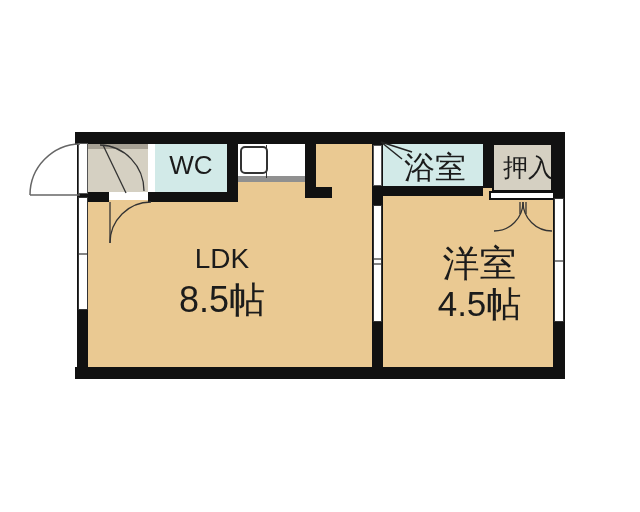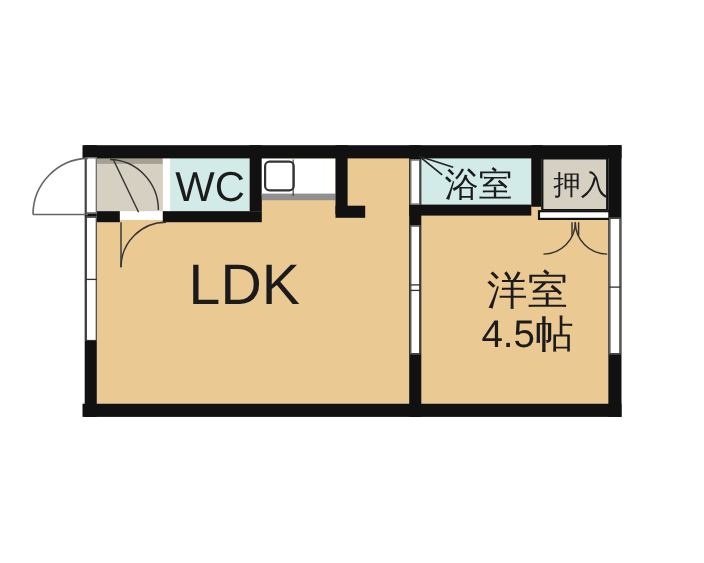--- a/index.html
+++ b/index.html
@@ -85,26 +85,27 @@
       <path d="M526,202 V214"></path>
     </g>
     <g stroke="#333" stroke-width="1.2" fill="none">
       <path d="M78,254 h10"></path>
       <path d="M554,261 h10"></path>
       <path d="M373,259 h9"></path>
       <path d="M373,264 h9"></path>
     </g>
   </svg>
 
-  <div class="label" style="left:155px;top:150px;width:72px;font-size:38px;font-weight:500;">WC</div>
+  <div class="label" style="left:155px;top:150px;width:72px;font-size:26px;font-weight:500;">WC</div>
   <div class="label" style="left:383px;top:147px;width:104px;font-size:31px;font-weight:500;">浴室</div>
   <div class="label" style="left:492px;top:151px;width:61px;font-size:25px;font-weight:500;text-align:right;">押入</div>
 
   <div class="label" style="left:122px;top:238px;width:200px;">
-    <div style="font-size:52px;font-weight:500;line-height:42px;">LDK</div>
+    <div style="font-size:28px;font-weight:500;line-height:42px;">LDK</div>
+    <div style="font-size:36px;font-weight:500;line-height:40px;">8.5帖</div>
   </div>
 
   <div class="label" style="left:382px;top:243px;width:195px;">
     <div style="font-size:37px;font-weight:500;line-height:41px;">洋室</div>
     <div style="font-size:35px;font-weight:500;line-height:40px;">4.5帖</div>
   </div>
 
 </div>
 
 </body></html>

